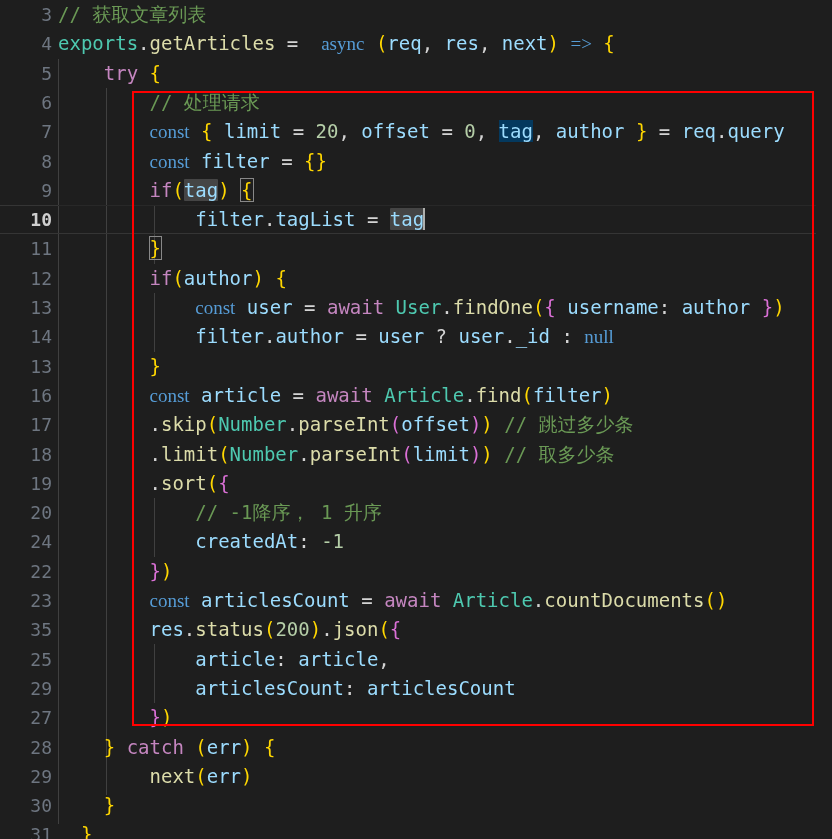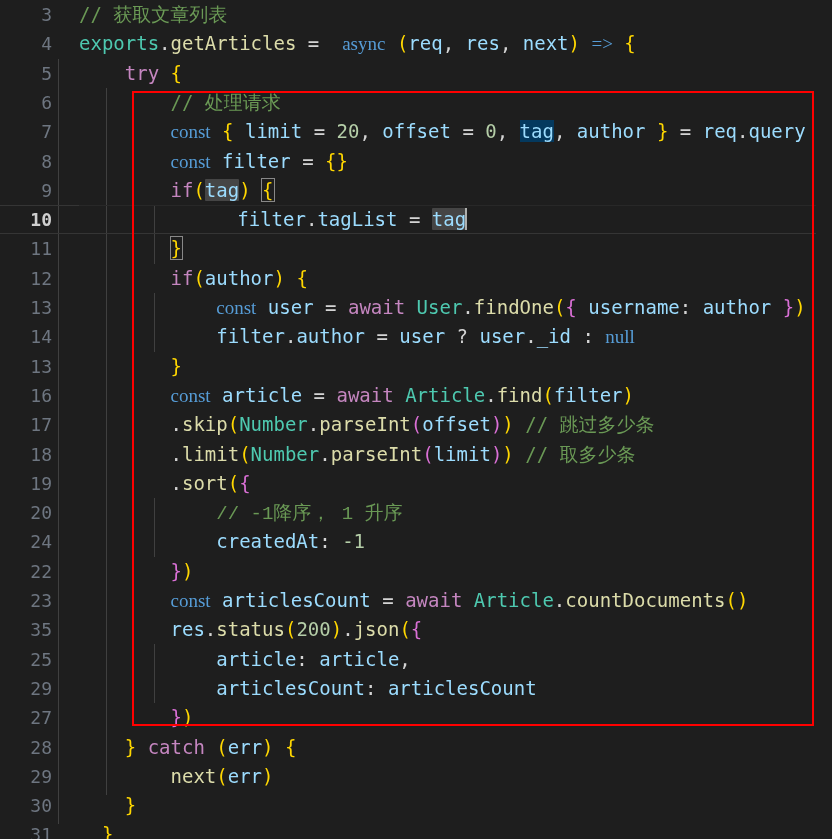--- a/index.html
+++ b/index.html
@@ -19,21 +19,20 @@
   }
   
   .row {
     position: relative;
     height: 29.3px;
     line-height: 29.3px;
     white-space: pre;
   }
   .row.active .code-line {
     box-shadow: inset 0 1px 0 #282828, inset 0 -1px 0 #282828;
-    padding-left: 21px;
   }
   .row.active::before {
     content: "";
     position: absolute;
     left: 0; right: 0; top: 0;
     height: 1px;
     background: #353535;
   }
   .row.active::after {
     content: "";
@@ -56,21 +55,20 @@
     font-weight: bold;
   }
   .code-line {
     position: absolute;
     left: 58px;
     top: 0;
     right: 7px;
     height: 29.3px;
     white-space: pre;
     color: #d4d4d4;
-    margin-left: 21px;
   }
   
   .guides { position: absolute; inset: 0; pointer-events: none; }
   .guide {
     position: absolute;
     width: 1px;
     background: #404040;
   }
   
   #redbox {
@@ -216,21 +214,21 @@
       <span class="code-line"><span class="t-plain" style="color: rgb(212, 212, 212);">        .</span><span class="t-func" style="color: rgb(220, 220, 170);">limit</span><span class="t-brk1" style="color: rgb(255, 215, 0);">(</span><span class="t-class" style="color: rgb(78, 201, 176);">Number</span><span class="t-plain" style="color: rgb(212, 212, 212);">.</span><span class="t-func" style="color: rgb(220, 220, 170);">parseInt</span><span class="t-brk2" style="color: rgb(218, 112, 214);">(</span><span class="t-var" style="color: rgb(156, 220, 254);">limit</span><span class="t-brk2" style="color: rgb(218, 112, 214);">)</span><span class="t-brk1" style="color: rgb(255, 215, 0);">)</span><span class="t-plain" style="color: rgb(212, 212, 212);"> </span><span class="t-comment" style="color: rgb(106, 153, 85);">// 取多少条</span></span>
     </div>
 
     <div class="row" style="top:468.8px; position:absolute; left:0; right:0;">
       <span class="ln">19</span>
       <span class="code-line"><span class="t-plain" style="color: rgb(212, 212, 212);">        .</span><span class="t-func" style="color: rgb(220, 220, 170);">sort</span><span class="t-brk1" style="color: rgb(255, 215, 0);">(</span><span class="t-brk2" style="color: rgb(218, 112, 214);">{</span></span>
     </div>
 
     <div class="row" style="top:498.1px; position:absolute; left:0; right:0;">
       <span class="ln">20</span>
-      <span class="code-line"><span class="t-plain" style="color: rgb(212, 212, 212);">            </span><span class="t-comment" style="color: rgb(106, 153, 85); font-family: Liberation Mono, monospace;">// -1降序， 1 升序</span></span>
+      <span class="code-line"><span class="t-plain" style="color: rgb(212, 212, 212);">            </span><span class="t-comment" style="color: rgb(106, 153, 85);">// -1降序， 1 升序</span></span>
     </div>
 
     <div class="row" style="top:527.4px; position:absolute; left:0; right:0;">
       <span class="ln">24</span>
       <span class="code-line"><span class="t-plain" style="color: rgb(212, 212, 212);">            </span><span class="t-var" style="color: rgb(156, 220, 254);">createdAt</span><span class="t-plain" style="color: rgb(212, 212, 212);">: </span><span class="t-num" style="color: rgb(181, 206, 168);">-1</span></span>
     </div>
 
     <div class="row" style="top:556.7px; position:absolute; left:0; right:0;">
       <span class="ln">22</span>
       <span class="code-line"><span class="t-plain" style="color: rgb(212, 212, 212);">        </span><span class="t-brk2" style="color: rgb(218, 112, 214);">}</span><span class="t-brk1" style="color: rgb(255, 215, 0);">)</span></span>

